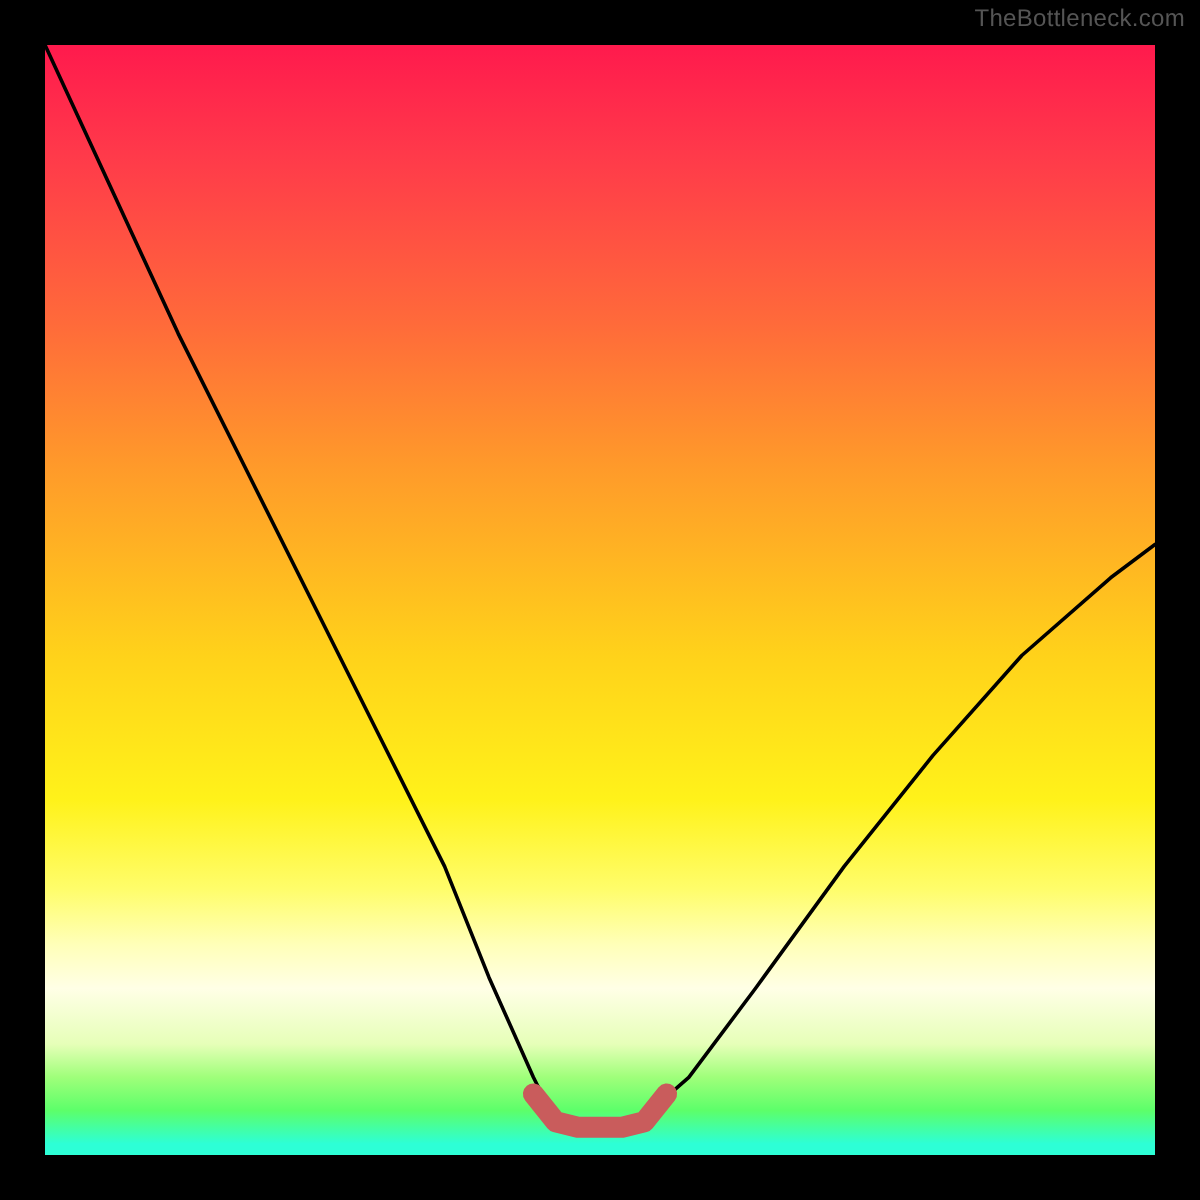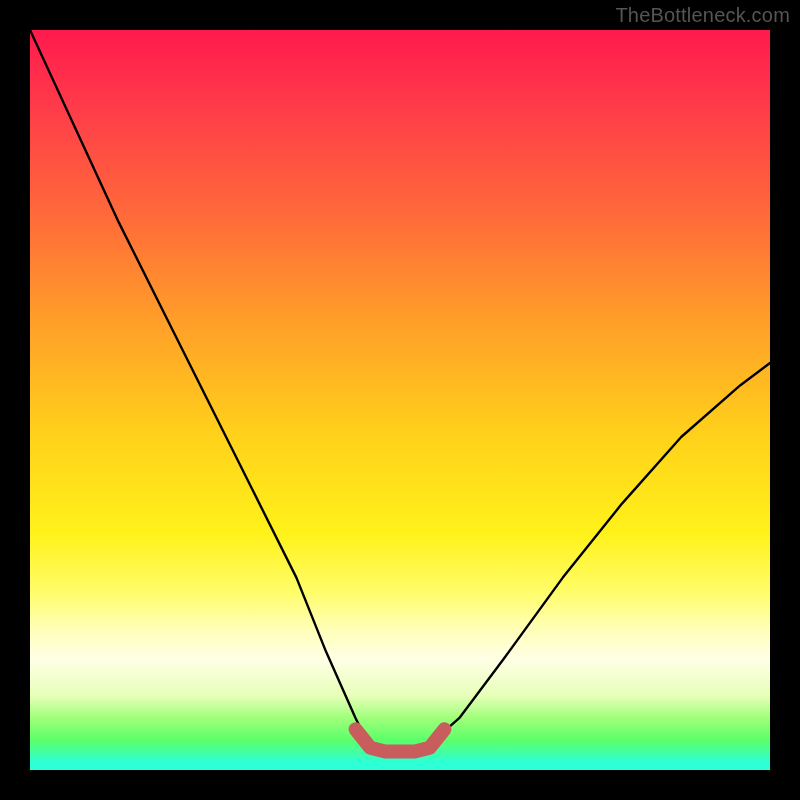--- a/index.html
+++ b/index.html
@@ -47,21 +47,21 @@
     left: 0;
     top: 0;
     width: 740px;
     height: 740px;
   }
   .watermark {
     position: absolute;
     top: 4px;
     right: 10px;
     color: #555;
-    font-size: 20px;
+    font-size: 16px;
     font-weight: 500;
     letter-spacing: 0.2px;
     user-select: none;
   }
 </style>
 </head>
 <body>
 
 <div class="stage">
 

